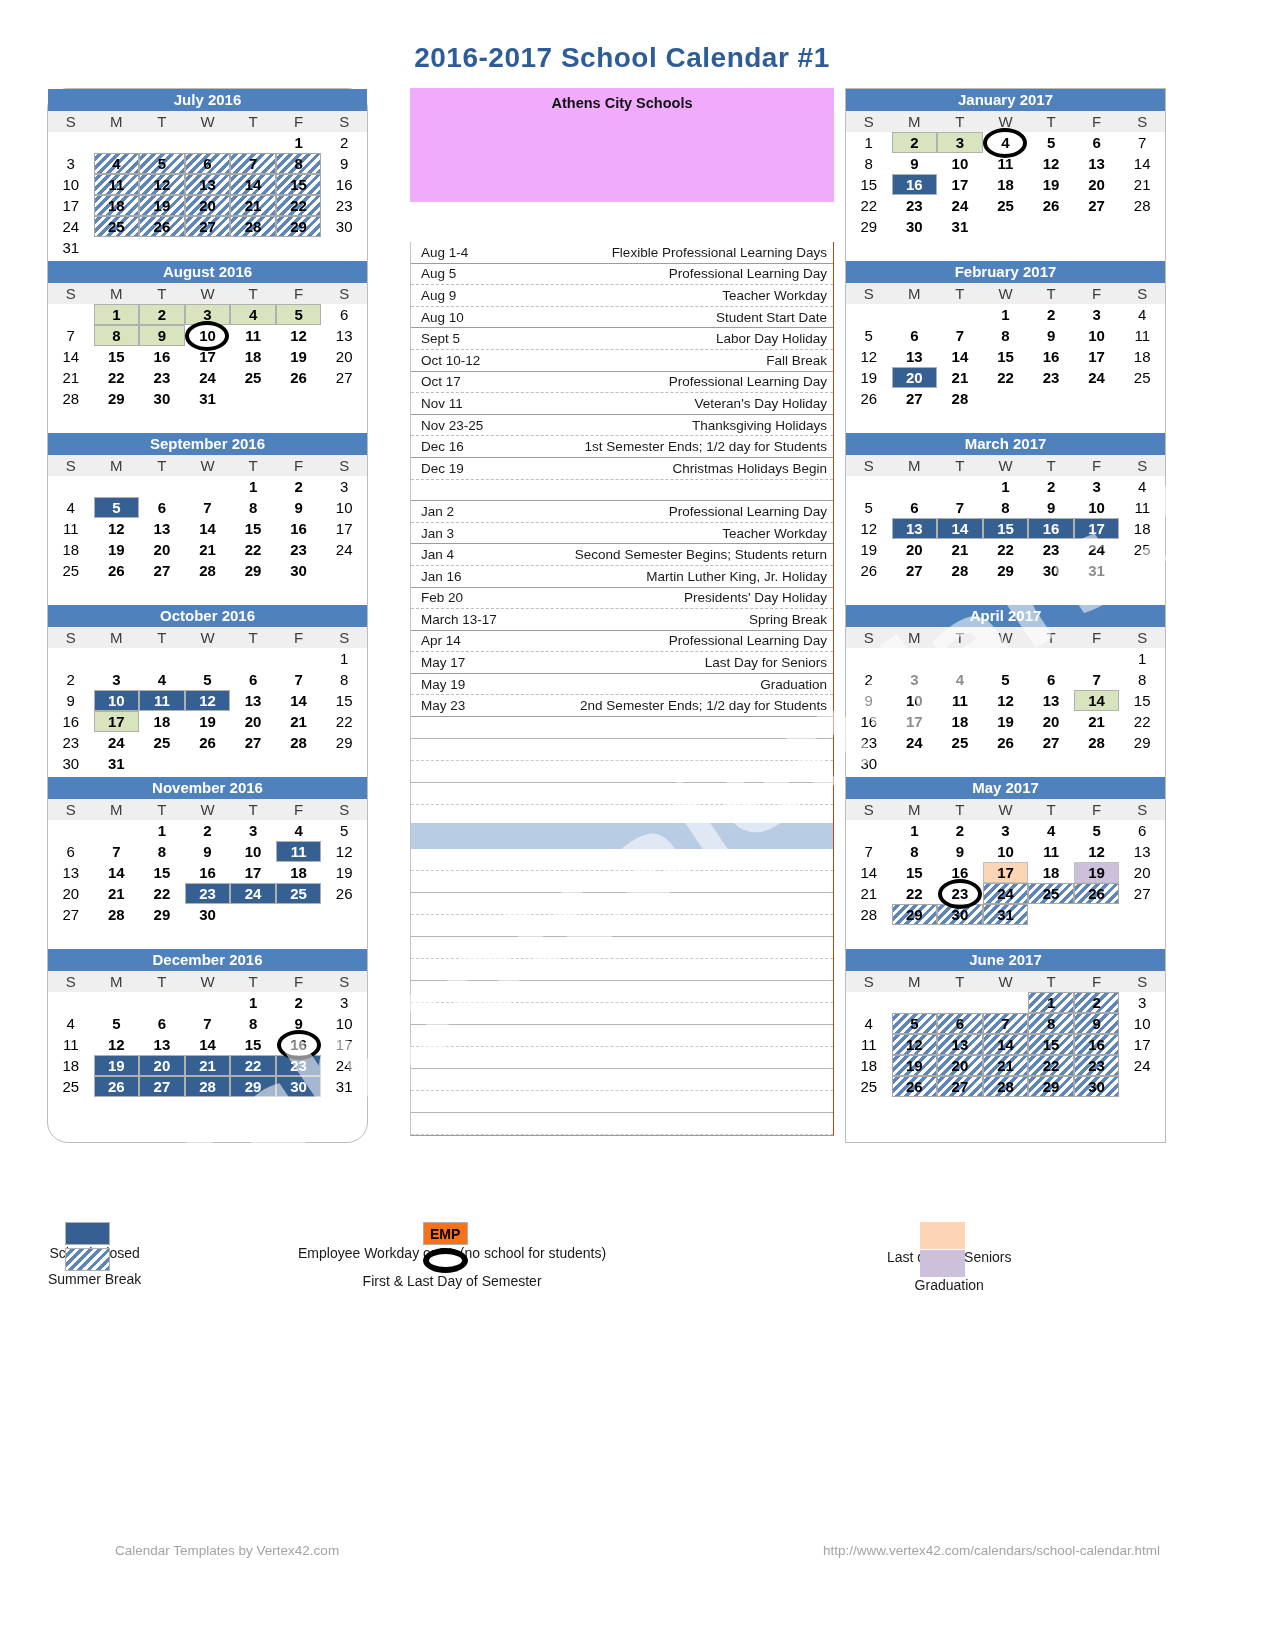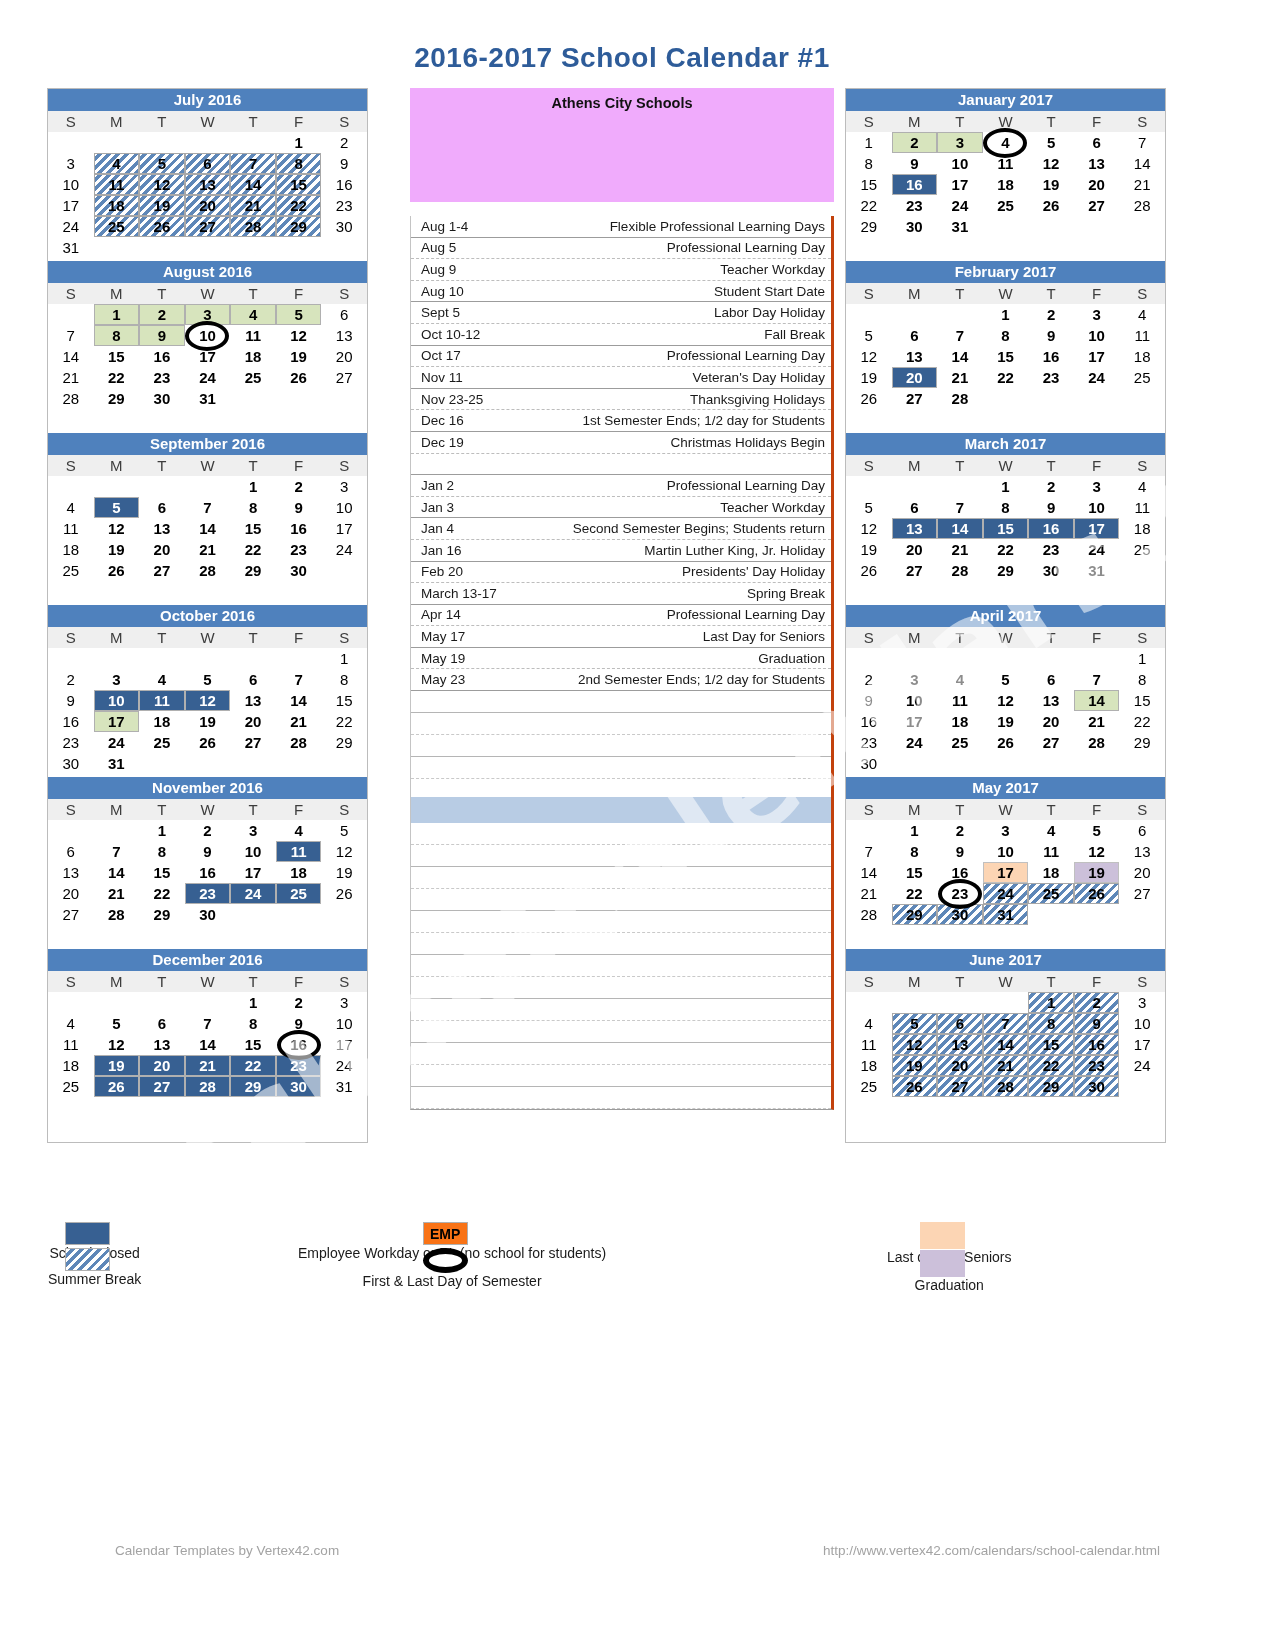--- a/index.html
+++ b/index.html
@@ -5,38 +5,38 @@
   html,body{margin:0;padding:0;background:#fff;}
   .page{position:relative;width:1275px;height:1644px;background:#fff;overflow:hidden;
         font-family:"Liberation Sans",sans-serif;color:#000;}
 
   
   .page-title{position:absolute;left:410px;top:42px;width:424px;text-align:center;
               font-size:28px;font-weight:bold;color:#2e5c99;letter-spacing:0.5px;}
   .center-col{position:absolute;left:410px;top:88px;width:424px;}
   .gray-box{height:114px;background:#f0abfc;}
   .subtitle{padding-top:7px;text-align:center;font-size:14.5px;font-weight:bold;color:#111;}
-  .events-box{margin-top:14px;border-left:1px solid #c4c4c4;border-right:3px solid #c2410c;
+  .events-box{margin-top:40px;border-left:1px solid #c4c4c4;border-right:1px solid #c2410c;
               border-bottom:1px solid #9c9c9c;}
   .ev-row{height:21.6px;box-sizing:border-box;display:flex;justify-content:space-between;
           align-items:center;padding:0 6px 0 10px;font-size:13.5px;}
   .ev-row.solid{border-bottom:1px solid #9c9c9c;}
   .ev-row.dash{border-bottom:1px dashed #bdbdbd;align-items:center;}
   .ev-date{white-space:nowrap;color:#1a1a1a;}
   .ev-desc{text-align:right;color:#1a1a1a;}
   .f-row{height:22px;box-sizing:border-box;}
   .f-row.solid{border-bottom:1px solid #b5b5b5;}
   .f-row.dash{border-bottom:1px dashed #c9c9c9;}
   .f-gap{height:18px;}
   .notes-bar{height:26px;background:#b8cce4;}
 
   
   .cal-col{position:absolute;top:88px;width:319px;height:1053px;border:1px solid #bcbcbc;
            box-sizing:content-box;}
-  #left-col{left:47px;}
+  #left-col{left:47px;border-radius:21px;}
   #right-col{left:845px;}
   .slot{height:172px;}
   .mh{height:22px;line-height:22px;background:#4f81bd;color:#fff;font-size:15px;
       font-weight:bold;text-align:center;}
   .dow{display:grid;grid-template-columns:repeat(7,1fr);height:21px;background:#efefef;}
   .dc{display:flex;align-items:center;justify-content:center;font-size:15px;color:#3d3d3d;}
   .week{display:grid;grid-template-columns:repeat(7,1fr);height:21px;}
   .day{position:relative;display:flex;align-items:center;justify-content:center;
        font-size:15px;font-weight:bold;}
   .week .day:first-child,.week .day:last-child{font-weight:normal;}

